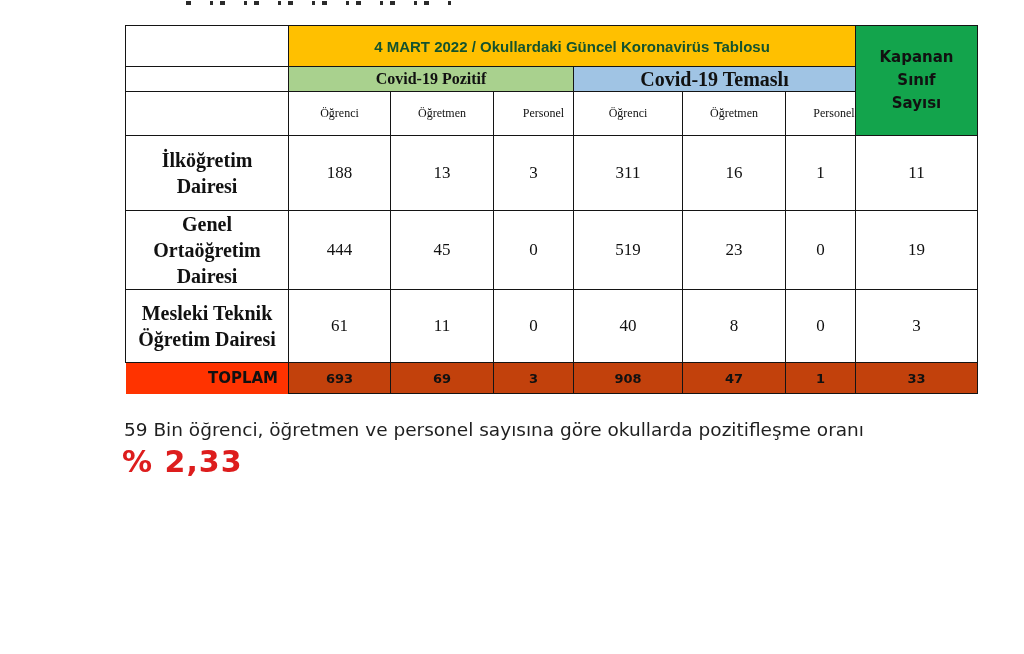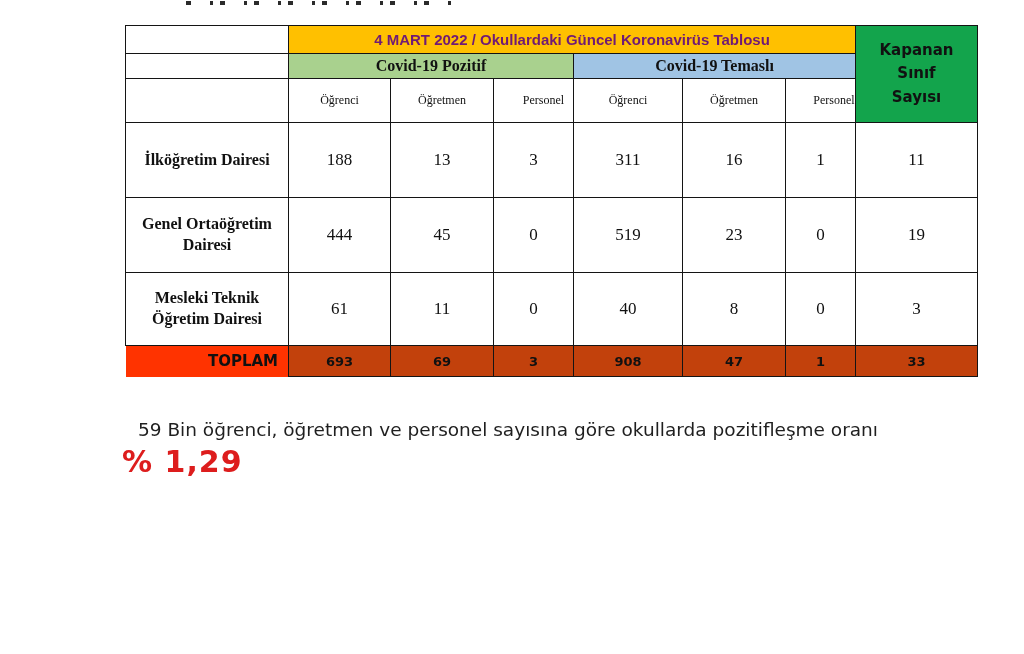--- a/index.html
+++ b/index.html
@@ -49,34 +49,34 @@
     vertical-align: middle;
     overflow: hidden;
   }
   td.blank { border: none; background: transparent; }
 
   .title-cell {
     background: var(--header_orange);
     font-family: "Liberation Sans", "DejaVu Sans", sans-serif;
     font-weight: bold;
     font-size: 15px;
-    height: 28px;
-    color: #701a75;
+    height: 41px;
+    color: #14532d;
   }
   .pos-cell {
     background: var(--positive_green);
     font-weight: bold;
     font-size: 16px;
     height: 25px;
     margin-left: 28px;
   }
   .con-cell {
     background: var(--contact_blue);
     font-weight: bold;
-    font-size: 16px;
+    font-size: 20px;
     height: 21px;
   }
   .closed-cell {
     background: var(--closed_green);
     font-family: "DejaVu Sans", "Liberation Sans", sans-serif;
     font-weight: bold;
     font-size: 15px;
     line-height: 1.55;
     padding: 0 16px;
     color: #111;
@@ -84,21 +84,21 @@
   .sub-cell { font-size: 12px; height: 44px; background: #fff; }
   .sub-cell .brk {
     display: inline-block;
     width: 56px;
     word-break: break-all;
     line-height: 1.15;
     margin-left: 20px;
   }
   .rowlabel {
     font-weight: bold;
-    font-size: 16px;
+    font-size: 20px;
     background: #fff;
     padding: 0 6px;
     line-height: 1.3;
   }
   .num { font-size: 17px; background: #fff; }
   .r-data-1 td { height: 75px; }
   .r-data-2 td { height: 75px; }
   .r-data-3 td { height: 73px; }
 
   .total-label {
@@ -115,21 +115,21 @@
   }
   .tnum {
     font-family: "DejaVu Sans", "Liberation Sans", sans-serif;
     font-weight: bold;
     font-size: 13px;
     background: #c2410c;
   }
 
   .note {
     position: absolute;
-    left: 138px; top: 419px;
+    left: 124px; top: 419px;
     width: 830px;
     font-family: "DejaVu Sans", "Liberation Sans", sans-serif;
     font-size: 18.5px;
     color: #1f1f1f;
     white-space: nowrap;
   }
   .rate {
     position: absolute;
     left: 122px; top: 444px;
     font-family: "DejaVu Sans", "Liberation Sans", sans-serif;
@@ -222,15 +222,15 @@
       <td class="tnum">908</td>
       <td class="tnum">47</td>
       <td class="tnum">1</td>
       <td class="tnum">33</td>
     </tr>
   </tbody>
     </table>
 
   <div class="note">59 Bin öğrenci, öğretmen ve personel sayısına göre okullarda pozitifleşme oranı</div>
 
-  <div class="rate">% 1,29</div>
+  <div class="rate">% 2,33</div>
 
 </div>
 
 </body></html>

